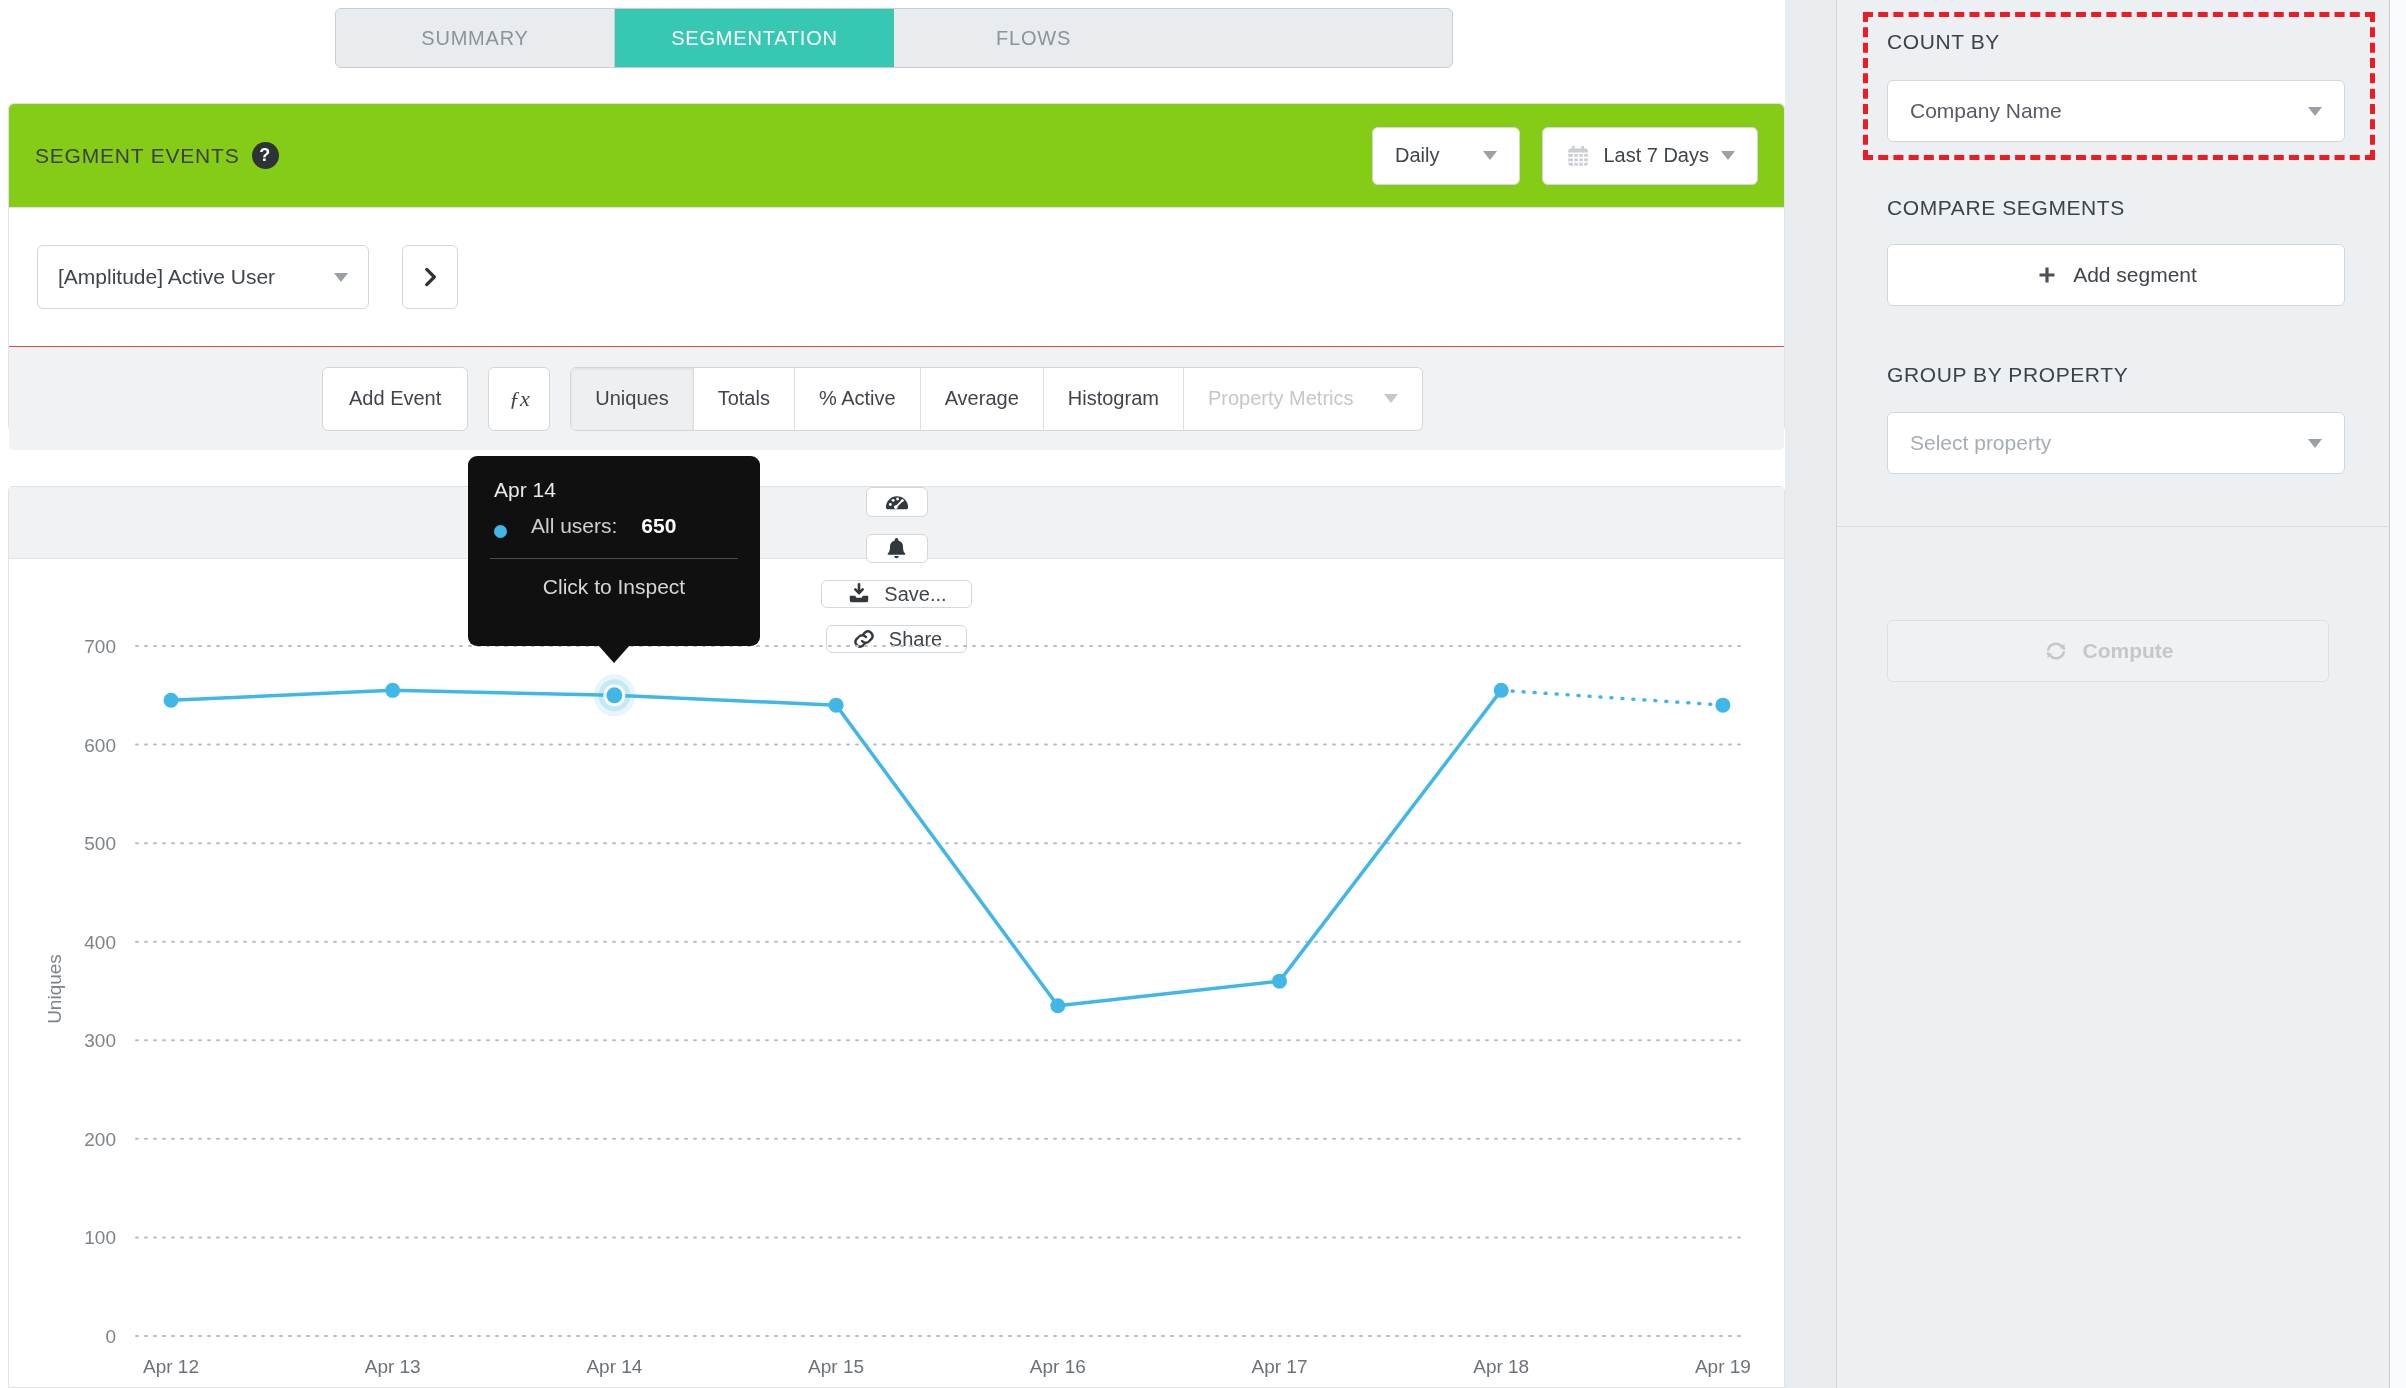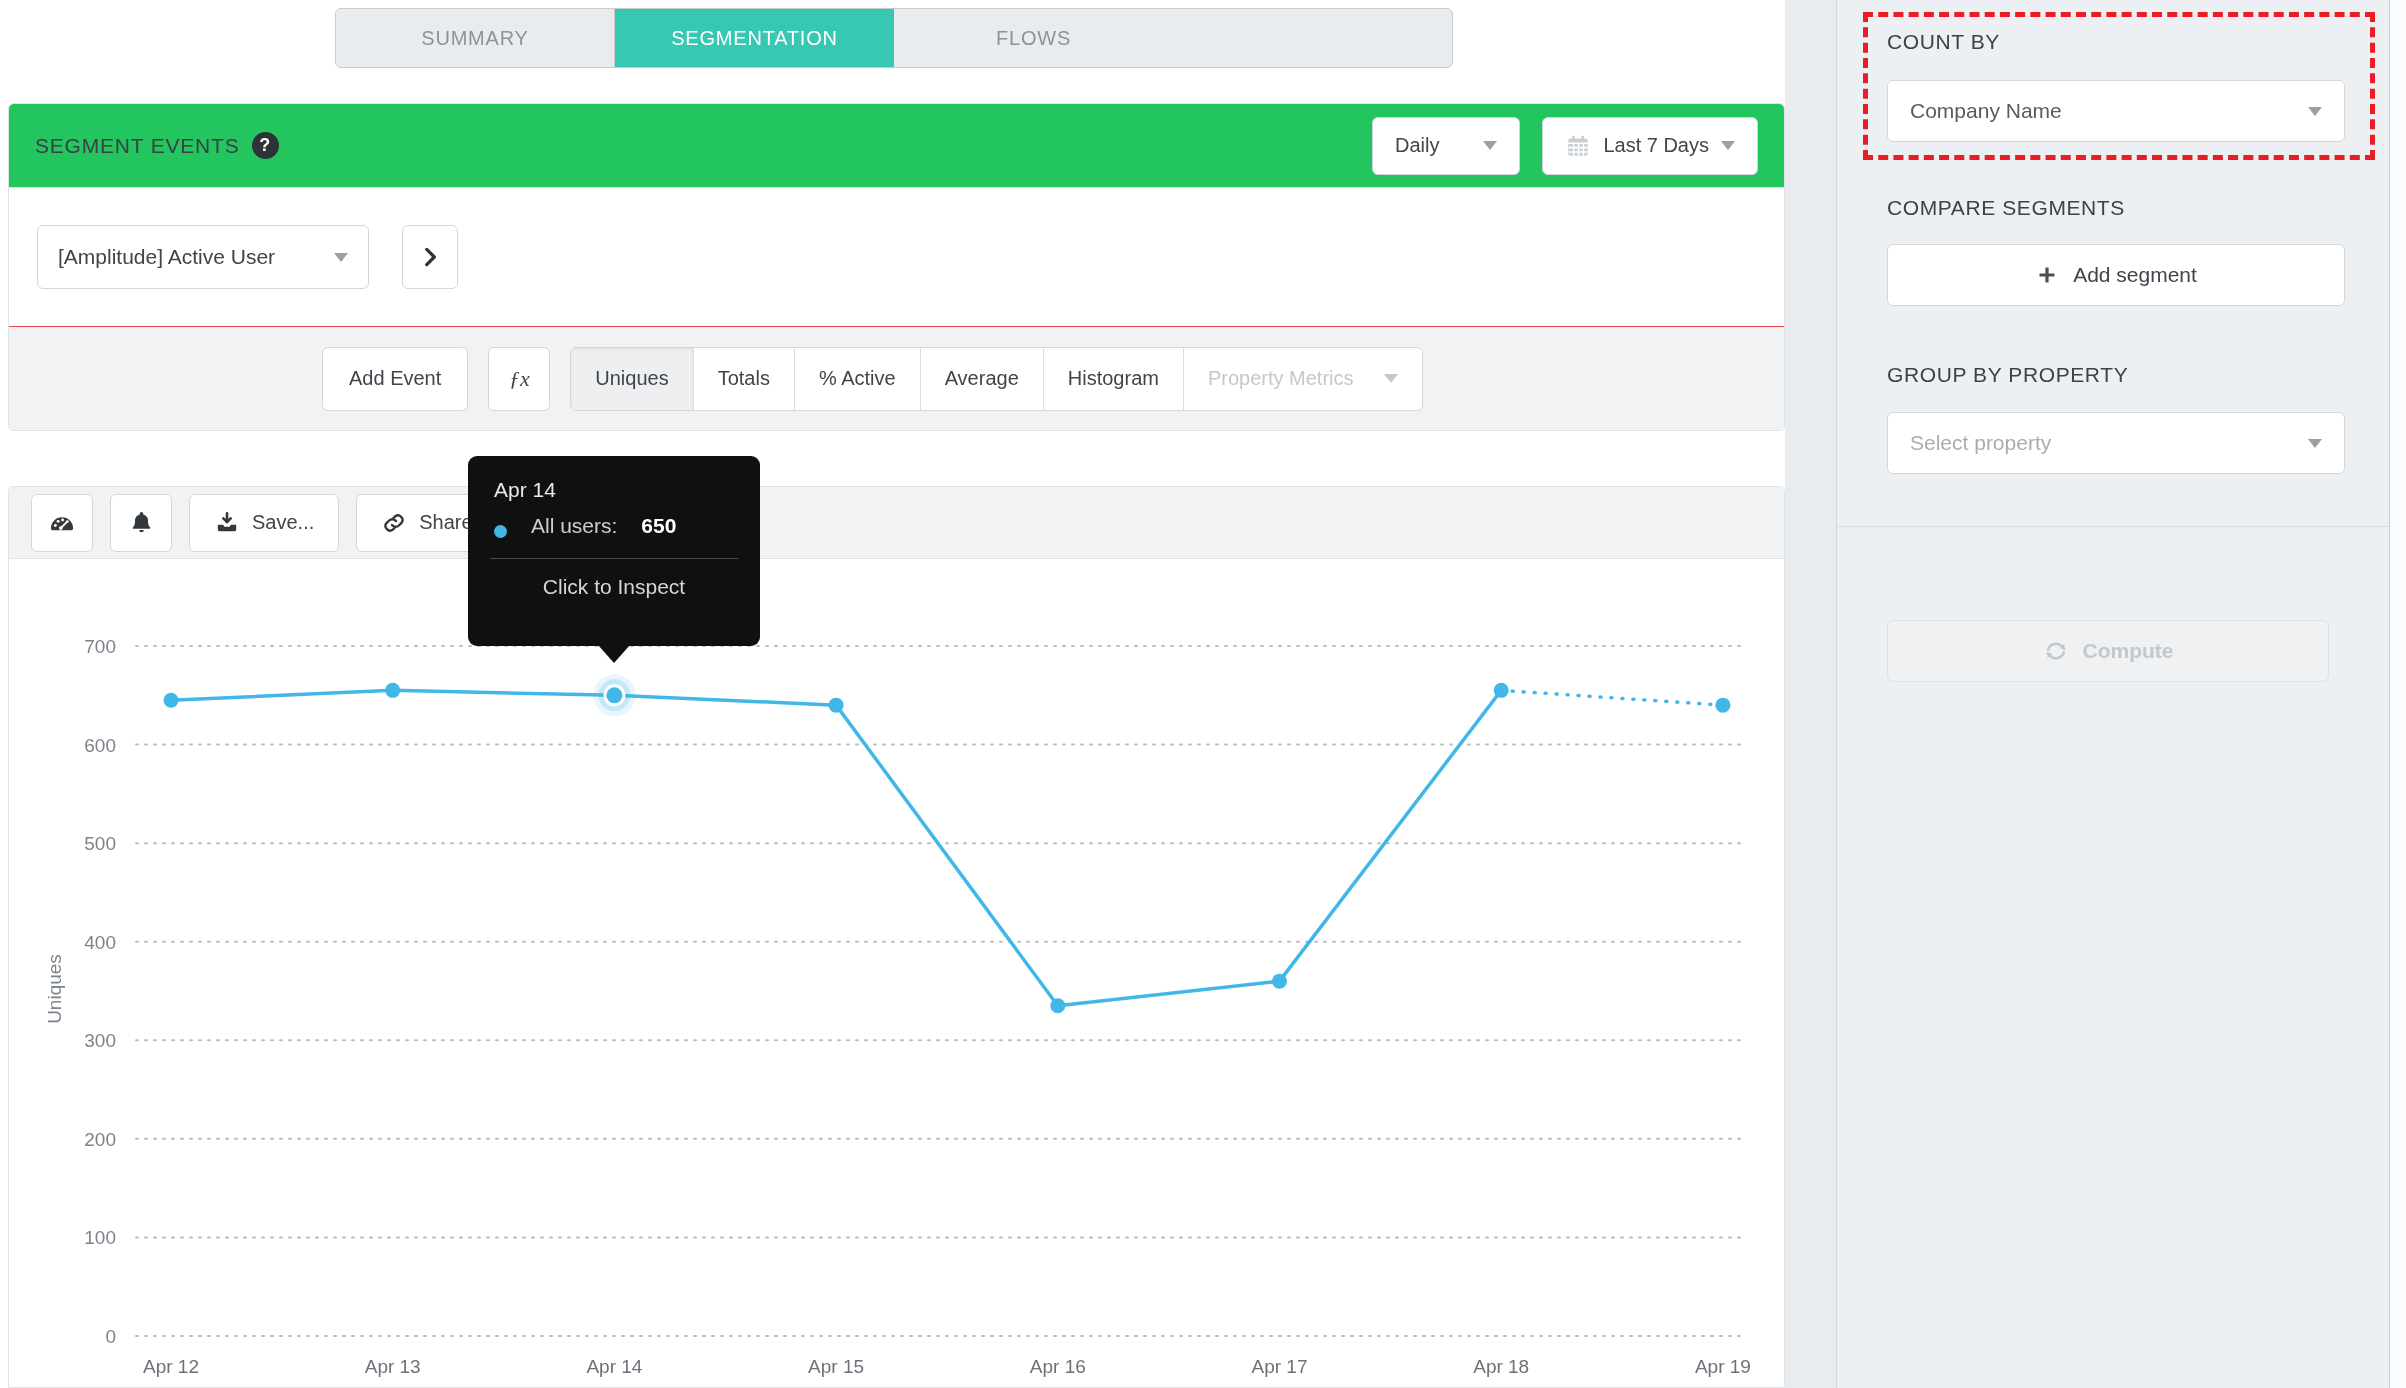--- a/index.html
+++ b/index.html
@@ -33,21 +33,21 @@
   }
   .caret-down {
     width:0; height:0; border-left:7px solid transparent;
     border-right:7px solid transparent; border-top:9px solid #9aa0a6;
     display:inline-block;
   }
 
   
   .panel1 { left:8px; top:103px; width:1777px; height:328px; border:1px solid #e0e3e6; border-radius:5px; background:#fff; }
   .panel1-header {
-    height:84px; background:#22c55e; border-bottom:1px solid #e0e3e6;
+    height:104px; background:#84cc16; border-bottom:1px solid #e0e3e6;
     border-radius:5px 5px 0 0;
     display:flex; align-items:center; padding:0 26px;
   }
   .panel-title { font-size:21px; letter-spacing:0.8px; color:#3a4045; font-weight:500; display:flex; align-items:center; gap:12px;}
   .qmark {
     width:27px; height:27px; border-radius:50%; background:#2e3338; color:#fff;
     font-size:18px; font-weight:700; display:inline-flex; align-items:center; justify-content:center;
   }
   .header-right { margin-left:auto; display:flex; gap:22px; }
   .btn-daily { height:58px; padding:0 22px;gap:44px; }
@@ -70,21 +70,21 @@
     font-size:20px; color:#3f454b; border-right:1px solid #dcdfe2; cursor:pointer; padding:0 24px;
   }
   .toggle.selected { background:#edeff1; box-shadow:inset 0 1px 3px rgba(0,0,0,0.08); }
   .toggle.disabled { color:#c3c8cd; cursor:default; gap:30px; border-right:none; }
   .toggle.disabled .caret-down { border-top-color:#c3c8cd; }
 
   
   .chartcard { left:8px; top:486px; width:1777px; height:902px; border:1px solid #e0e3e6; border-radius:5px 5px 0 0; background:#fff; }
   .chart-toolbar {
     height:72px; background:#f0f2f4; border-bottom:1px solid #e0e3e6; border-radius:5px 5px 0 0;
-    display:flex; align-items:center; padding:0 22px; gap:17px;
+    display:flex; align-items:center; padding:0 22px; gap:17px;flex-direction:column;
   }
   .iconbtn { width:62px; height:58px; }
   .btn-save, .btn-share { height:58px; padding:0 24px; }
 
   
   .tooltip {
     left:468px; top:456px; width:292px; height:190px;
     background:#101010; border-radius:9px; color:#e4e4e4;
     padding:22px 26px 0 26px; z-index:30;
   }

